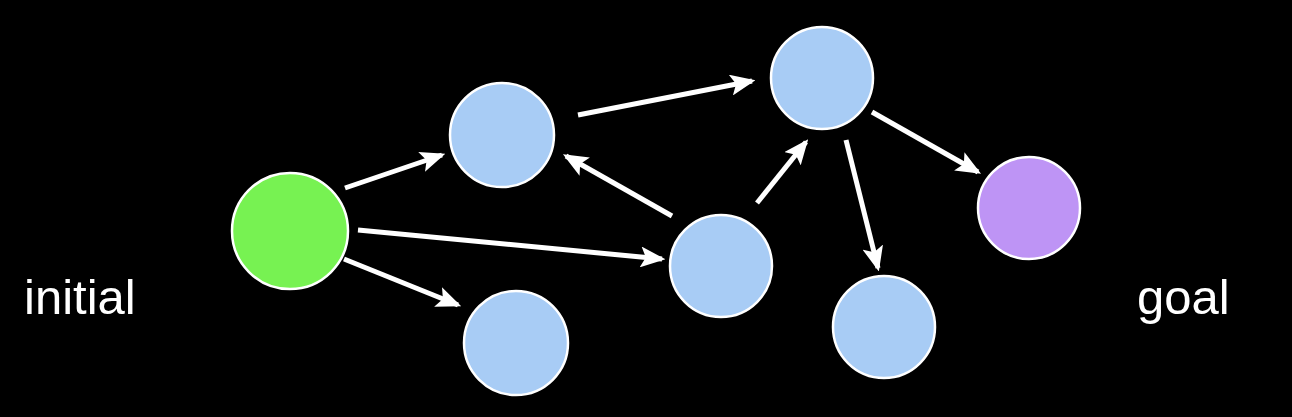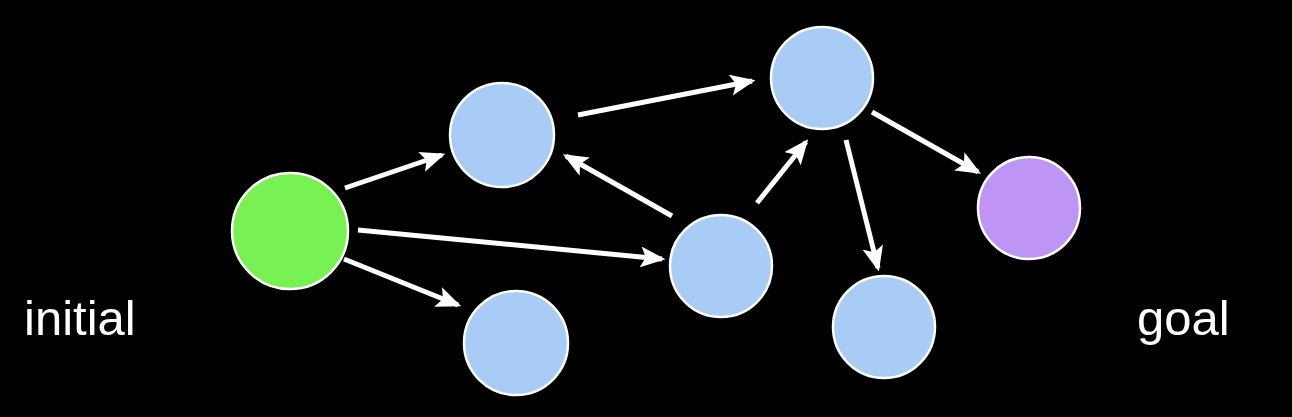--- a/index.html
+++ b/index.html
@@ -37,21 +37,20 @@
     top: 155px;
     text-align: left;
   }
   #goal-state-label {
     left: 1137px;
     top: 155px;
     text-align: left;
   }
   .label-line {
     display: block;
-    margin-top: 21px;
   }
 </style>
 </head>
 <body>
 
 <div id="canvas">
 
   <svg id="graph-svg" viewBox="0 0 1292 417" xmlns="http://www.w3.org/2000/svg">
     <defs>
       <marker id="arrowhead" markerWidth="5" markerHeight="4.2" refX="4.3" refY="2.1" orient="auto" markerUnits="strokeWidth">

